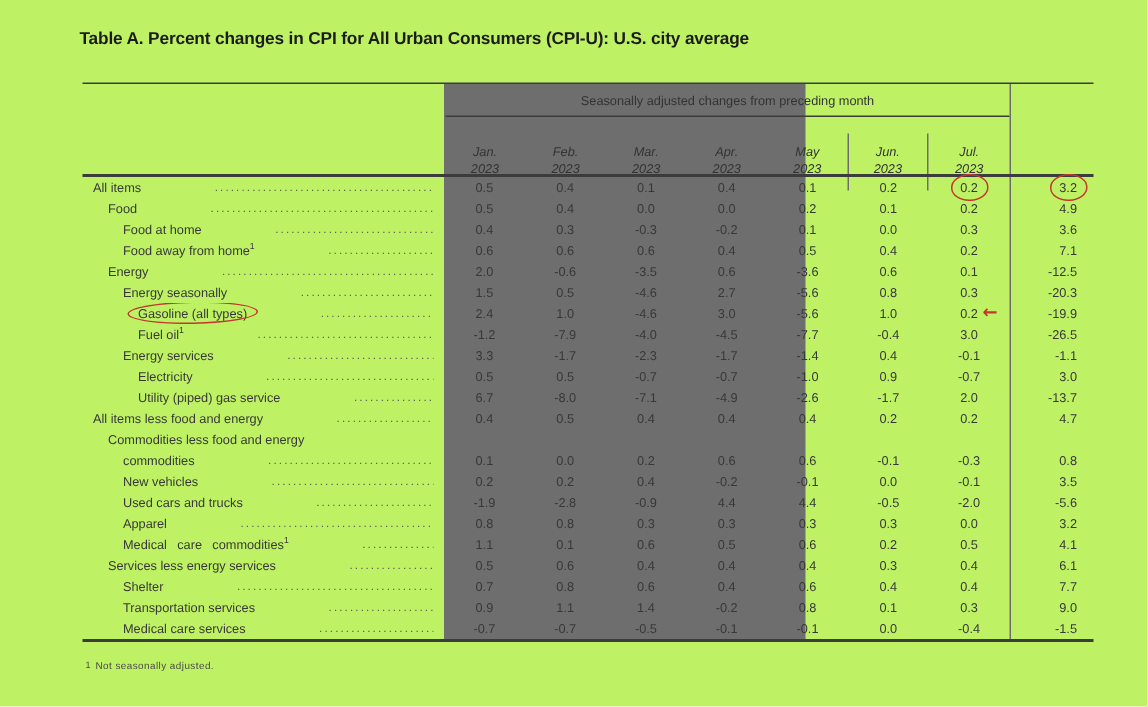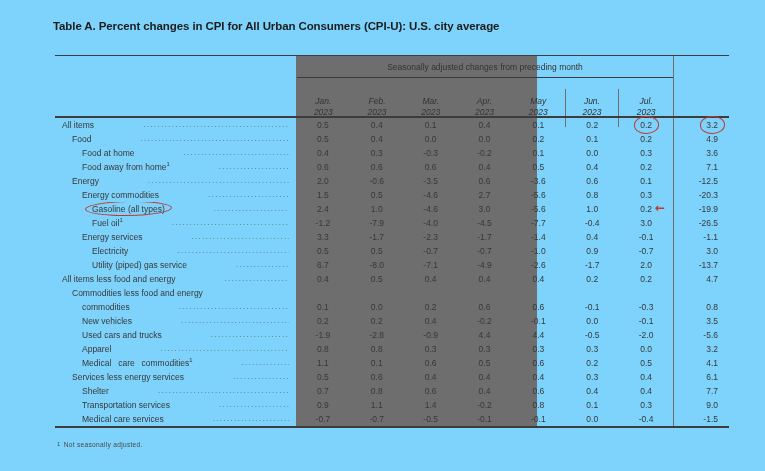--- a/index.html
+++ b/index.html
@@ -2,21 +2,21 @@
 <html style="--red: #c2382e;"><head>
 <meta charset="utf-8">
 <style>
   :root{
     --ink:#383838;
     --rule:#3c3c3c;
     --vline:#6e6e6e;
   }
   html,body{margin:0;padding:0;background:#fff;}
   .page{
-    position:relative;width:765px;height:471px;background:#7dd3fc;overflow:hidden;
+    position:relative;width:765px;height:471px;background:#bef264;overflow:hidden;
     font-family:"Liberation Sans","DejaVu Sans",sans-serif;color:var(--ink);
   }
   .title{
     position:absolute;left:53px;top:20px;margin:0;
     font-size:11.5px;font-weight:bold;color:#1c1c1c;letter-spacing:-0.1px;
   }
   .table{
     position:absolute;left:55px;top:55px;width:674px;height:372px;
     border-top:1.4px solid var(--rule);
     font-size:8.5px;
@@ -200,21 +200,21 @@
             <div class="cell"><span class="vwrap">-3.5</span></div>
             <div class="cell"><span class="vwrap">0.6</span></div>
             <div class="cell"><span class="vwrap">-3.6</span></div>
             <div class="cell"><span class="vwrap">0.6</span></div>
             <div class="cell"><span class="vwrap">0.1</span></div>
           </div>
           <div class="ucell"><span class="vwrap">-12.5</span></div>
         </div>
         <div class="row">
           <div class="stub" style="padding-left: 27px;">
-            <span class="rlabel">Energy commodities</span>
+            <span class="rlabel">Energy seasonally</span>
             <span class="leader">........................................................................................................................</span>
           </div>
           <div class="cells">
             <div class="cell"><span class="vwrap">1.5</span></div>
             <div class="cell"><span class="vwrap">0.5</span></div>
             <div class="cell"><span class="vwrap">-4.6</span></div>
             <div class="cell"><span class="vwrap">2.7</span></div>
             <div class="cell"><span class="vwrap">-5.6</span></div>
             <div class="cell"><span class="vwrap">0.8</span></div>
             <div class="cell"><span class="vwrap">0.3</span></div>

